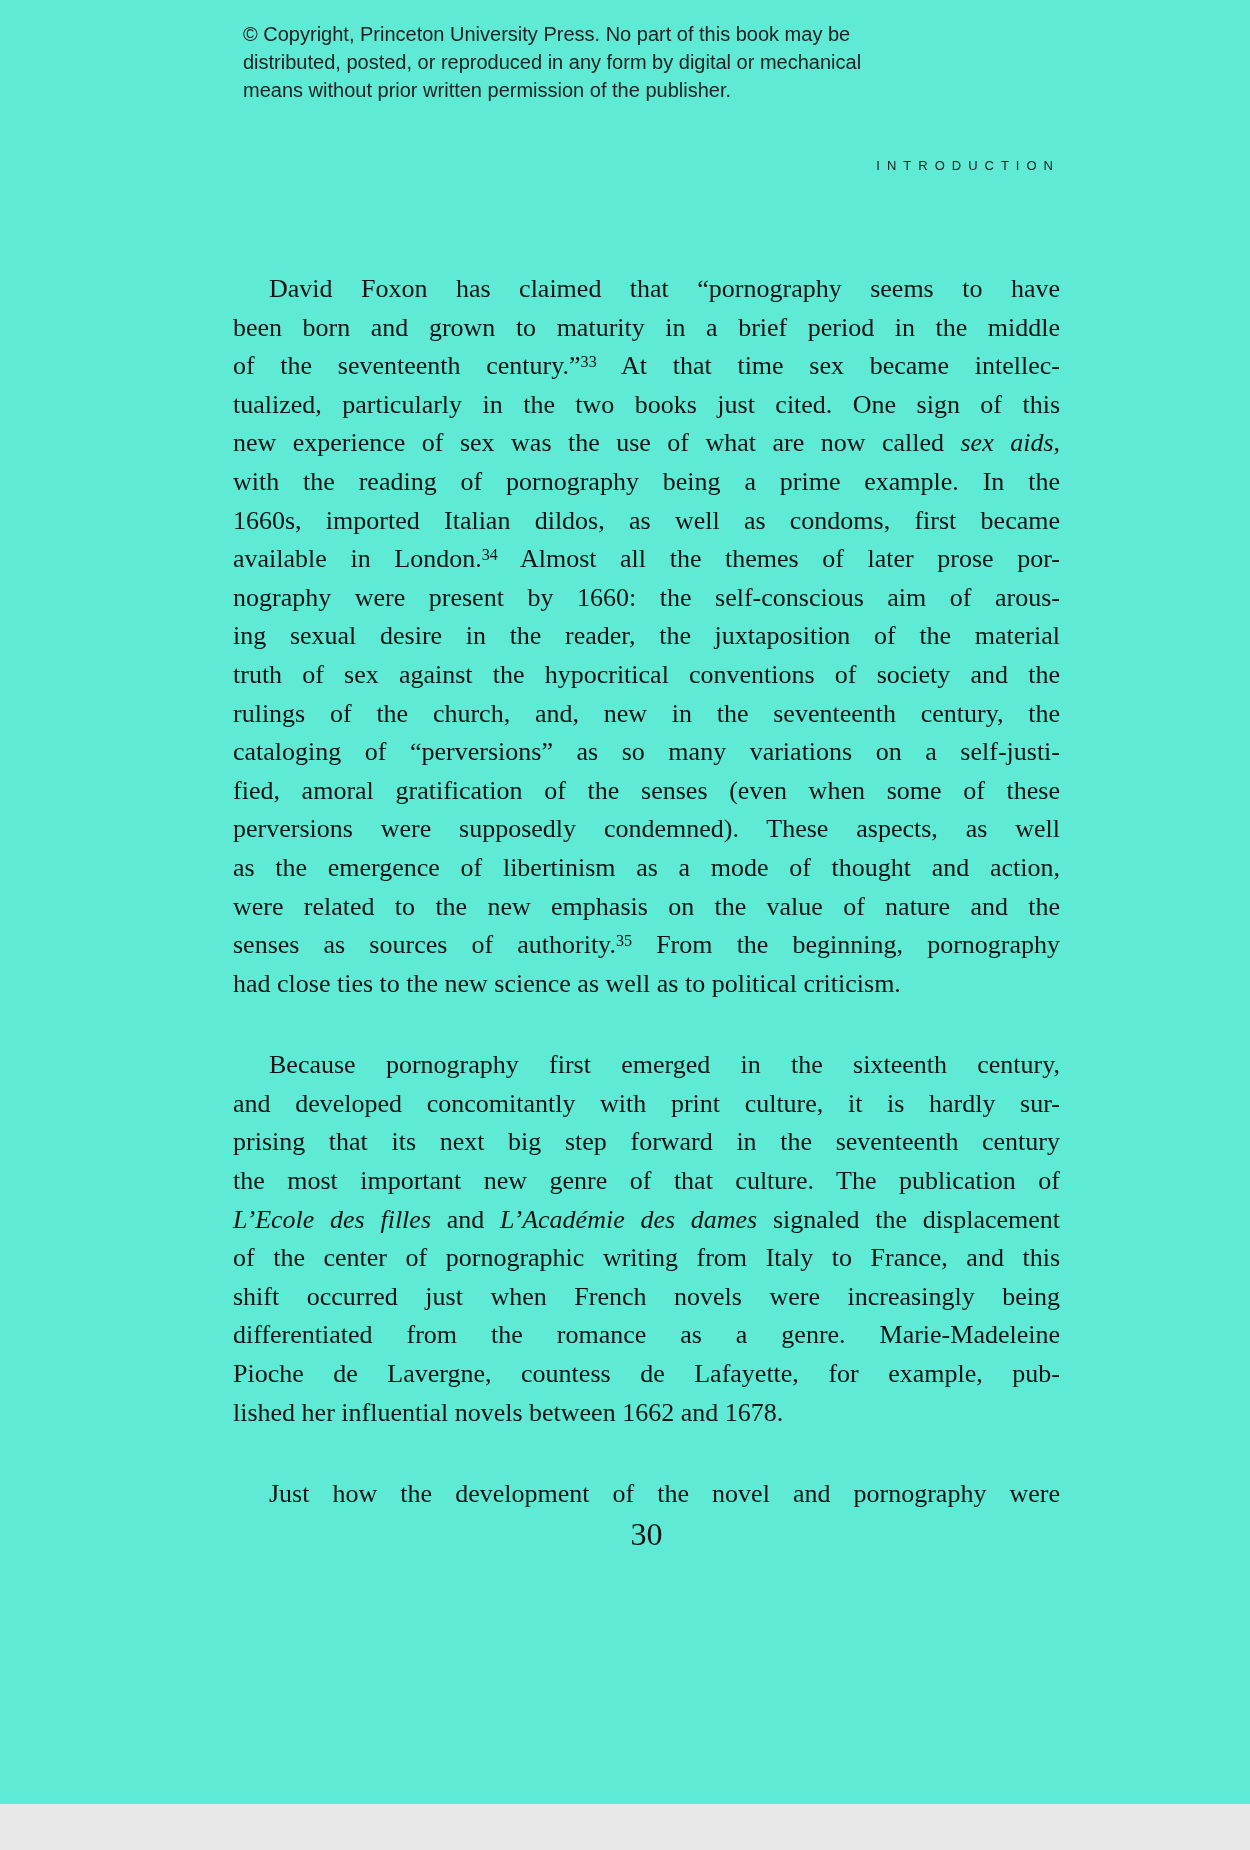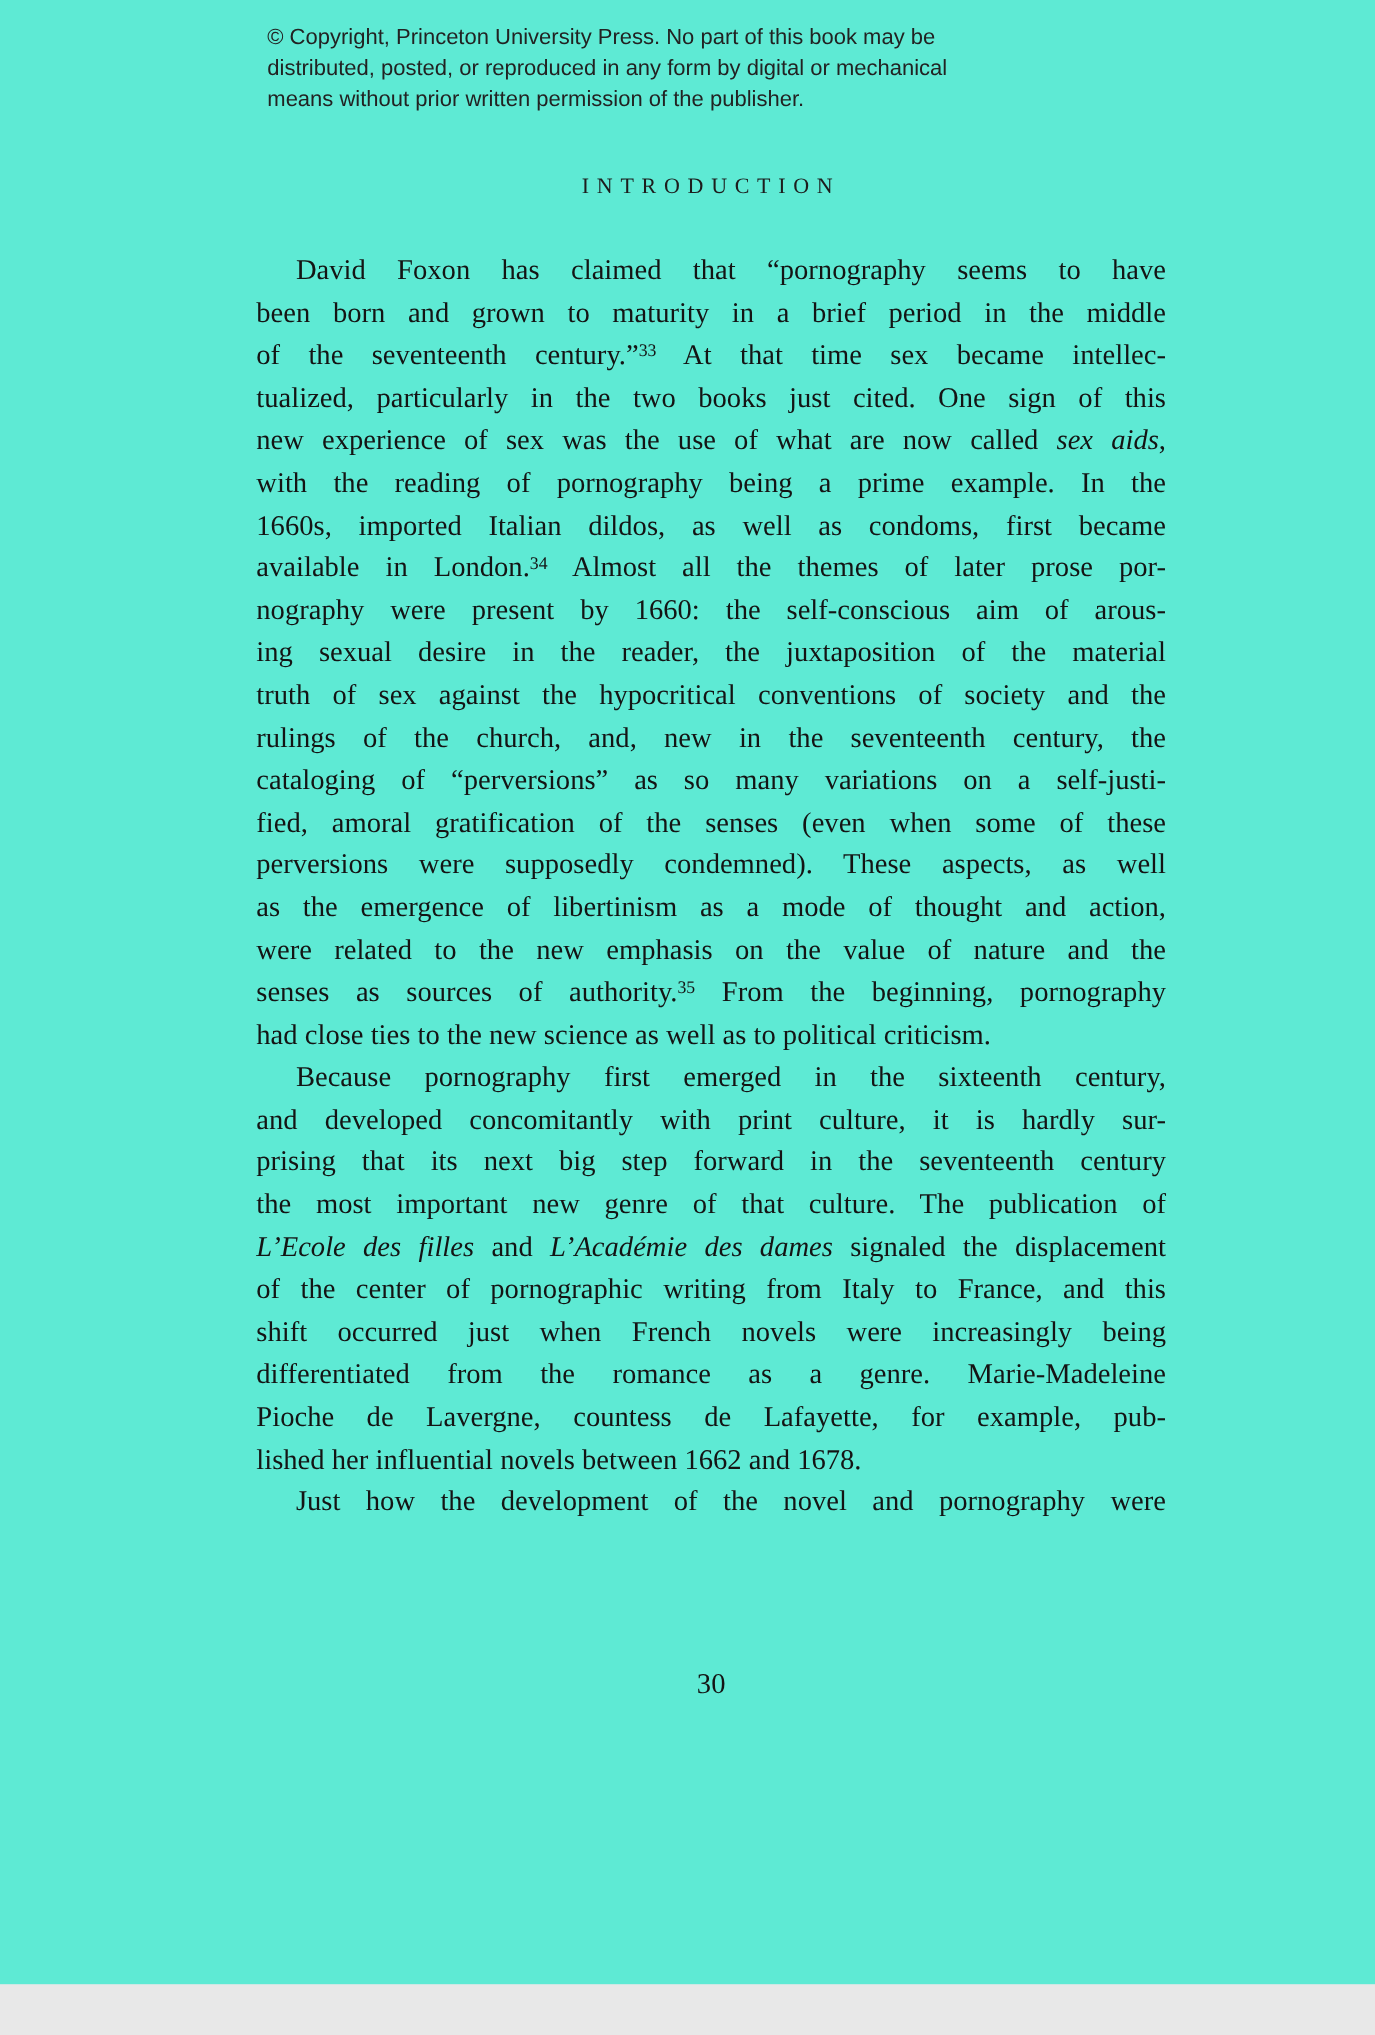--- a/index.html
+++ b/index.html
@@ -19,57 +19,57 @@
       font-family: "Liberation Sans", sans-serif;
       font-size: 20px;
       line-height: 28px;
       color: #222222;
     }
     .heading {
       position: absolute;
       left: 233px;
       top: 158px;
       width: 827px;
-      text-align: center;
-      font-family: Liberation Serif, serif;
-      font-size: 20px;
+      text-align: right;
+      font-family: Liberation Sans, sans-serif;
+      font-size: 13px;
       letter-spacing: 7px;
       color: #1d1d1d;
     }
     .body-text {
       position: absolute;
       left: 233px;
       top: 227px;
       width: 827px;
       font-size: 26px;
       line-height: 38.6px;
       color: #141414;
     }
     .para { margin: 0; padding: 0; }
     .line {
       text-align: justify;
       text-align-last: justify;
     }
     .line.noJust { text-align-last: left; }
-    .line.indent { text-indent: 36px; }
+    .line.indent { text-indent: 36px; margin-top: 43px; }
     .line em { }
     .line sup {
       font-size: 0.62em;
       line-height: 0;
       vertical-align: baseline;
       position: relative;
       top: -0.45em;
     }
     .pagenum {
       position: absolute;
       left: 233px;
       top: 1516px;
       width: 827px;
       text-align: center;
-      font-size: 26px;
+      font-size: 32px;
       color: #141414;
     }
     .footer {
       position: absolute;
       left: 0;
       top: 1803px;
       width: 1250px;
       text-align: center;
       font-family: "Liberation Sans", sans-serif;
       font-size: 26px;

